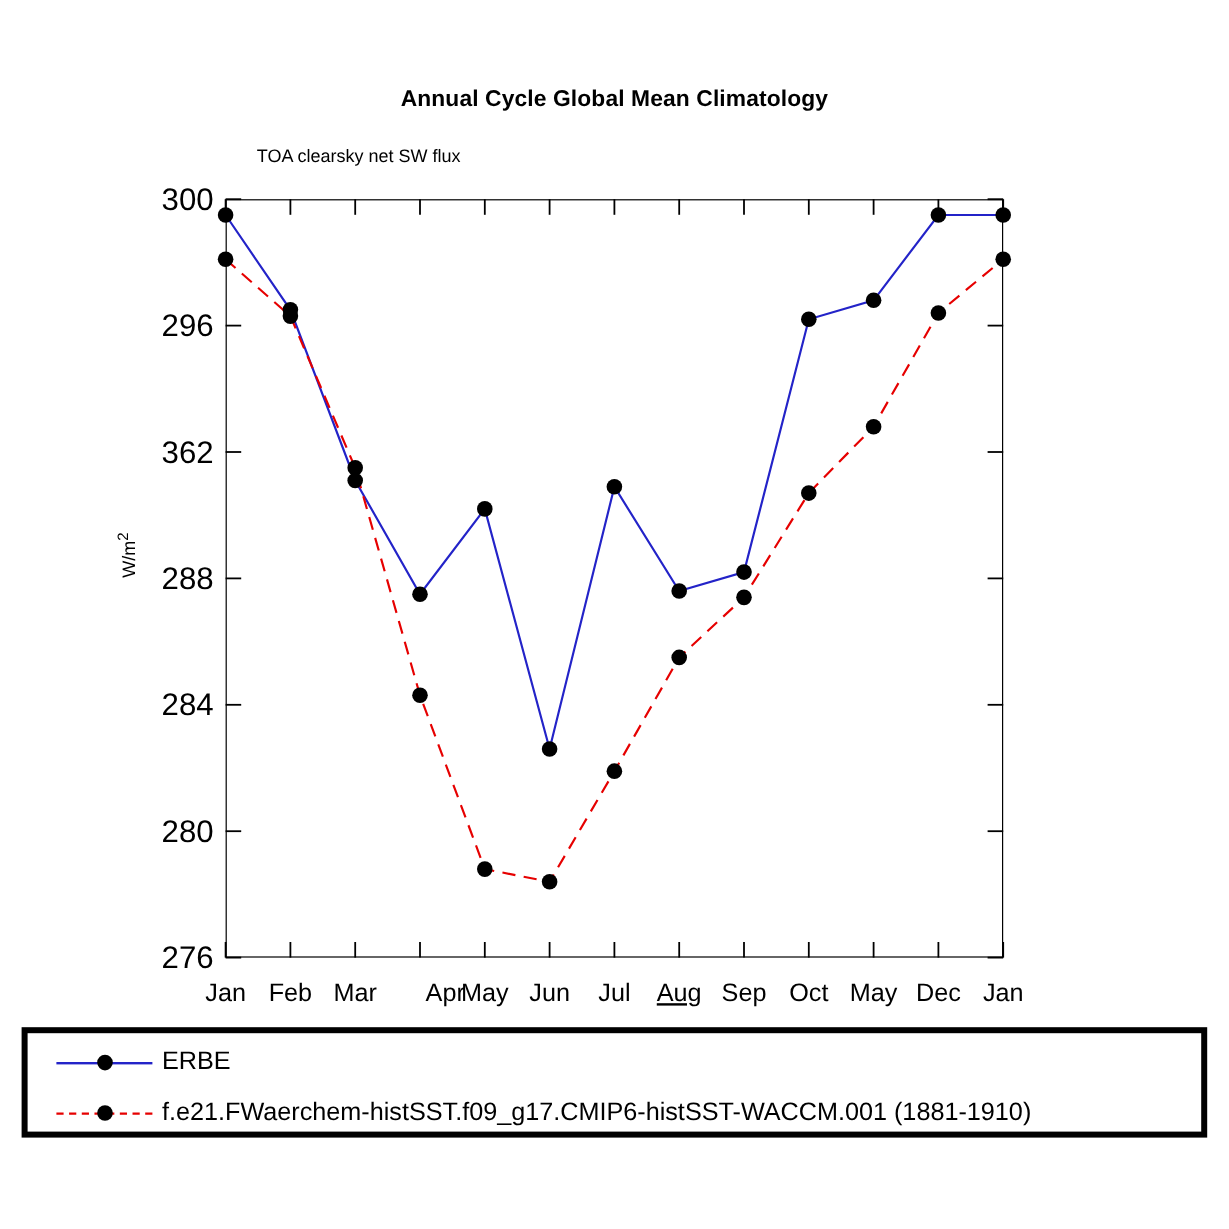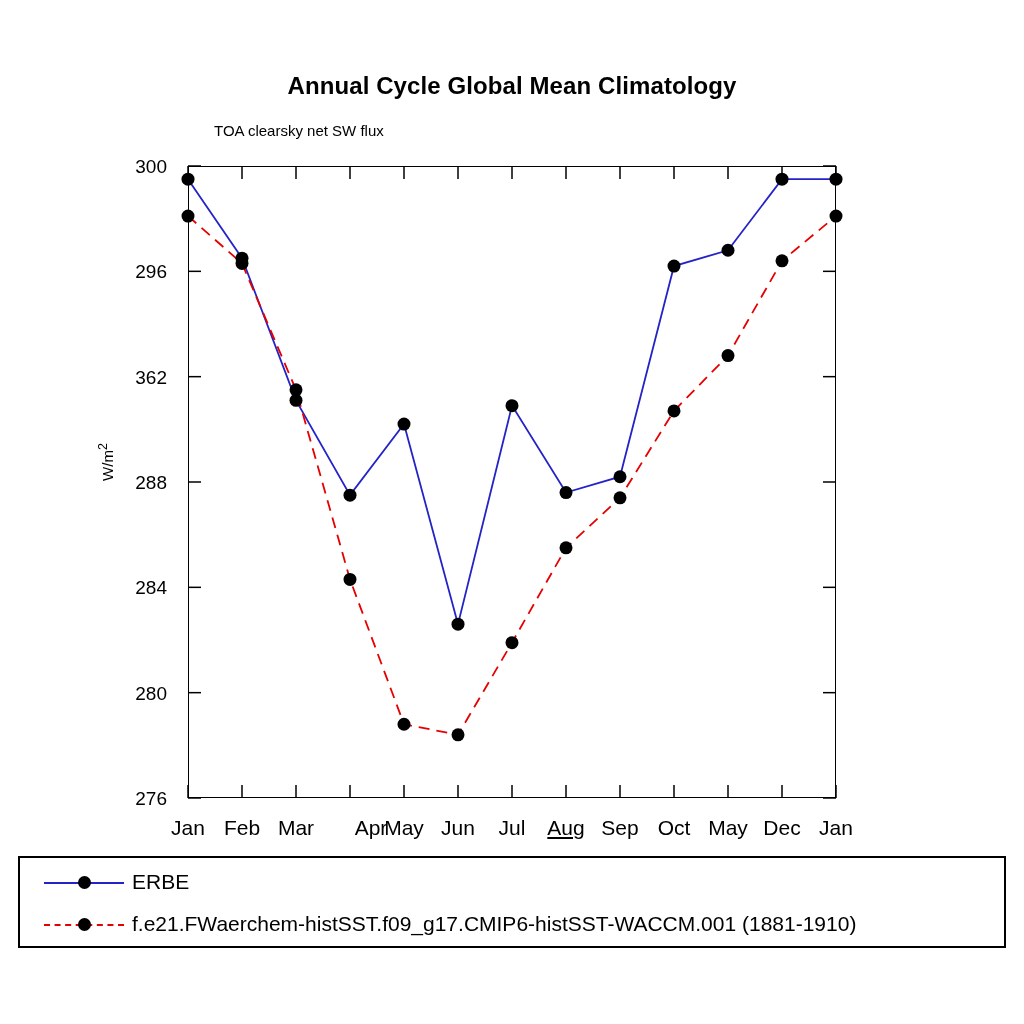--- a/index.html
+++ b/index.html
@@ -20,21 +20,21 @@
     left: 0; top: 0;
     width: 1024px;
     height: 1024px;
   }
   .title {
     position: absolute;
     left: 0;
     top: 72px;
     width: 1024px;
     text-align: center;
-    font-size: 24px;
+    font-size: 19px;
     font-weight: bold;
     letter-spacing: 0.1px;
   }
   .subtitle {
     position: absolute;
     left: 214px;
     top: 122px;
     font-size: 15px;
     font-weight: normal;
   }
@@ -54,24 +54,24 @@
     top: 452px;
     width: 40px;
     font-size: 15px;
     transform: rotate(-90deg);
     transform-origin: center center;
     text-align: center;
     white-space: nowrap;
   }
   .ytick-label {
     position: absolute;
-    right: 11px;
+    right: 0;
     width: 56px;
     text-align: right;
-    font-size: 19px;
+    font-size: 26px;
     line-height: 19px;
     transform: translateY(-9px);
   }
   .ytick-wrap {
     position: absolute;
     left: 118px;
     top: 0;
     width: 60px;
   }
   .xtick-label {
@@ -81,21 +81,21 @@
     width: 60px;
     transform: translateX(-30px);
     top: 816px;
   }
   .legend-box {
     position: absolute;
     left: 18px;
     top: 856px;
     width: 988px;
     height: 92px;
-    border: 2px solid #000000;
+    border: 5px solid #000000;
     box-sizing: border-box;
     background: #ffffff;
   }
   .legend-row {
     position: absolute;
     left: 0;
     width: 100%;
     height: 46px;
   }
   .legend-label {

